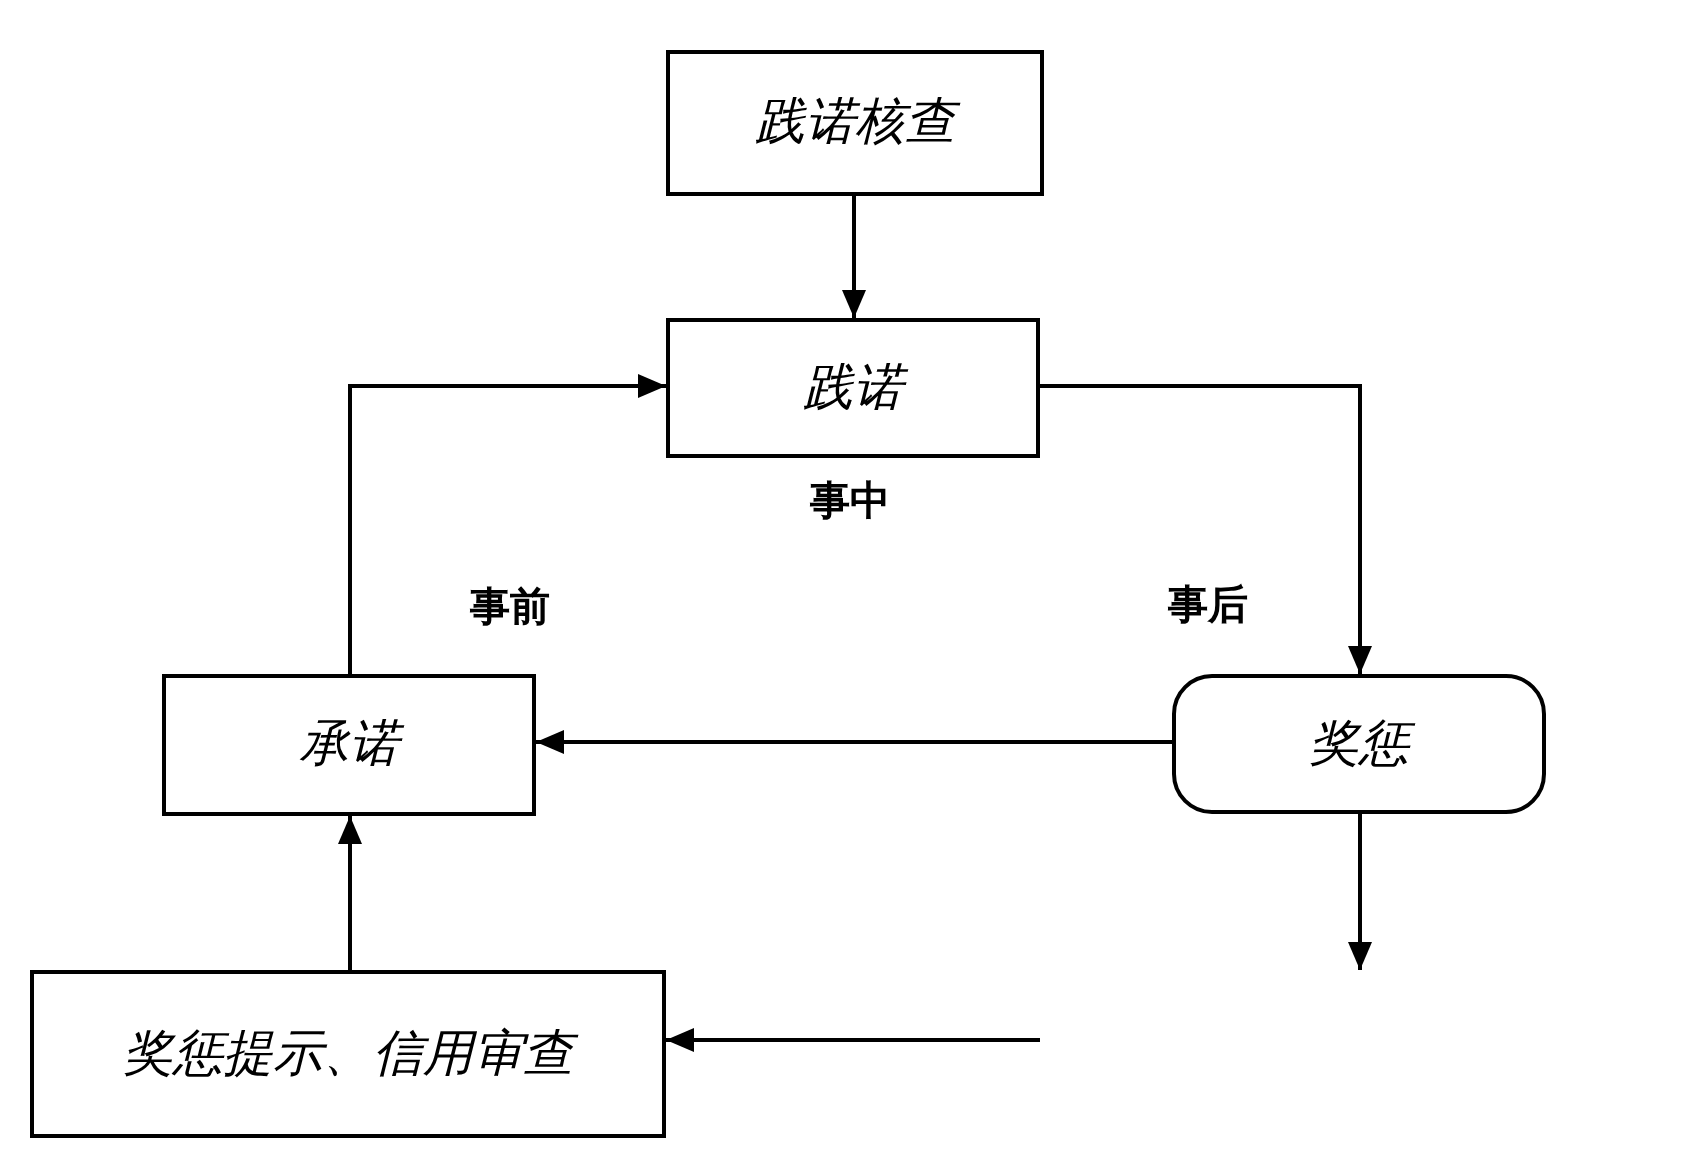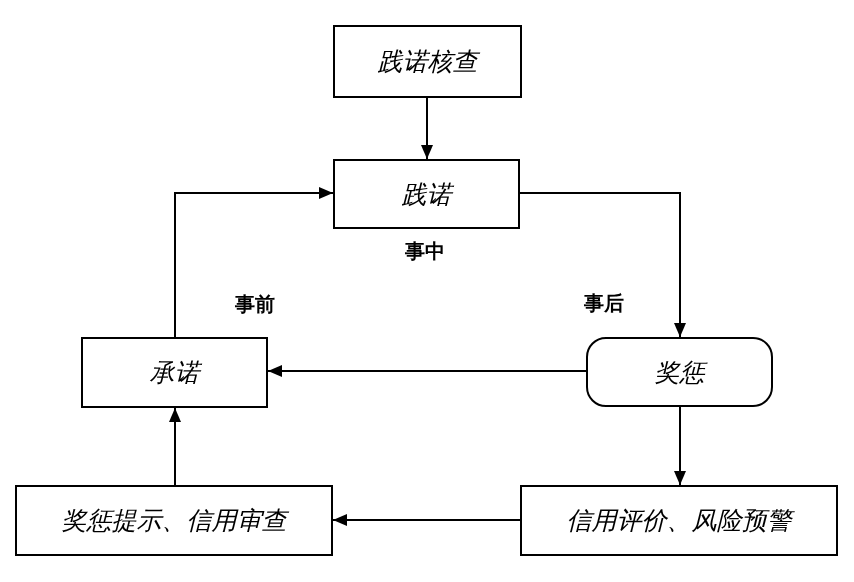--- a/index.html
+++ b/index.html
@@ -41,21 +41,21 @@
     justify-content: center;
     font-size: 25px;
     line-height: 1;
     white-space: nowrap;
     font-style: italic;
   }
   .node-verify        { left: 333px; top: 25px;  width: 189px; height: 73px; }
   .node-fulfill       { left: 333px; top: 159px; width: 187px; height: 70px; }
   .node-commit        { left: 81px;  top: 337px; width: 187px; height: 71px; }
   .node-reward        { left: 586px; top: 337px; width: 187px; height: 70px; border-radius: 20px; }
-  .node-prompt-review { left: 15px;  top: 485px; width: 318px; height: 71px; }
+  .node-prompt-review { left: 15px;  top: 485px; width: 318px; height: 84px; }
   .node-eval-warning  { left: 520px; top: 485px; width: 318px; height: 71px; }
   .phase-label {
     position: absolute;
     transform: translateX(-50%);
     font-size: 20px;
     font-weight: bold;
     color: var(--color-text, #000000);
     line-height: 1.15;
     white-space: nowrap;
   }
@@ -86,21 +86,20 @@
   <div class="node node-verify">践诺核查</div>
 
   <div class="node node-fulfill">践诺</div>
 
   <div class="node node-commit">承诺</div>
 
   <div class="node node-reward">奖惩</div>
 
   <div class="node node-prompt-review">奖惩提示、信用审查</div>
 
-  <div class="node node-eval-warning">信用评价、风险预警</div>
 
   <div class="phase-label label-during">事中</div>
 
   <div class="phase-label label-before">事前</div>
 
   <div class="phase-label label-after">事后</div>
 
 </div>
 
 </body></html>

